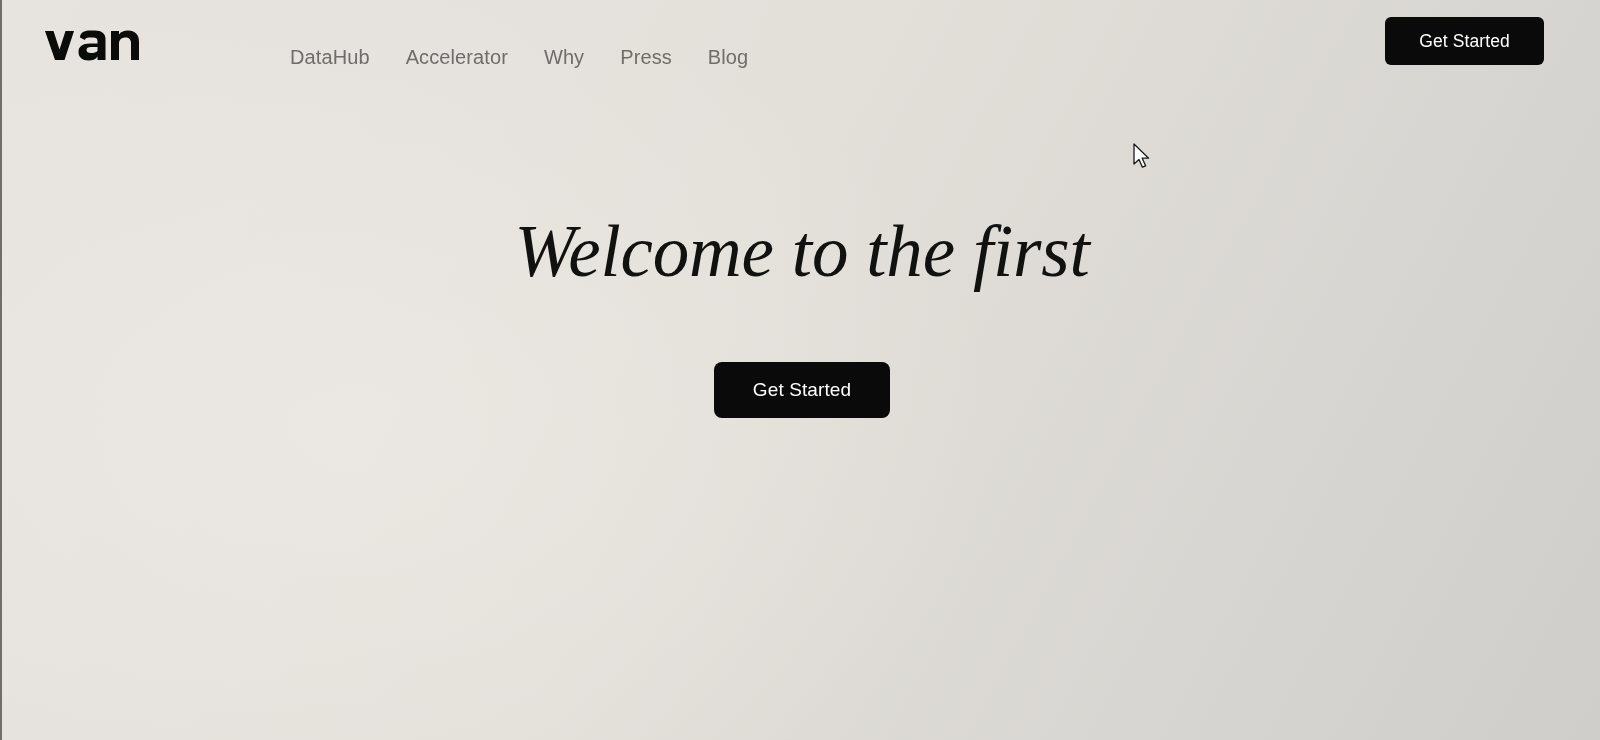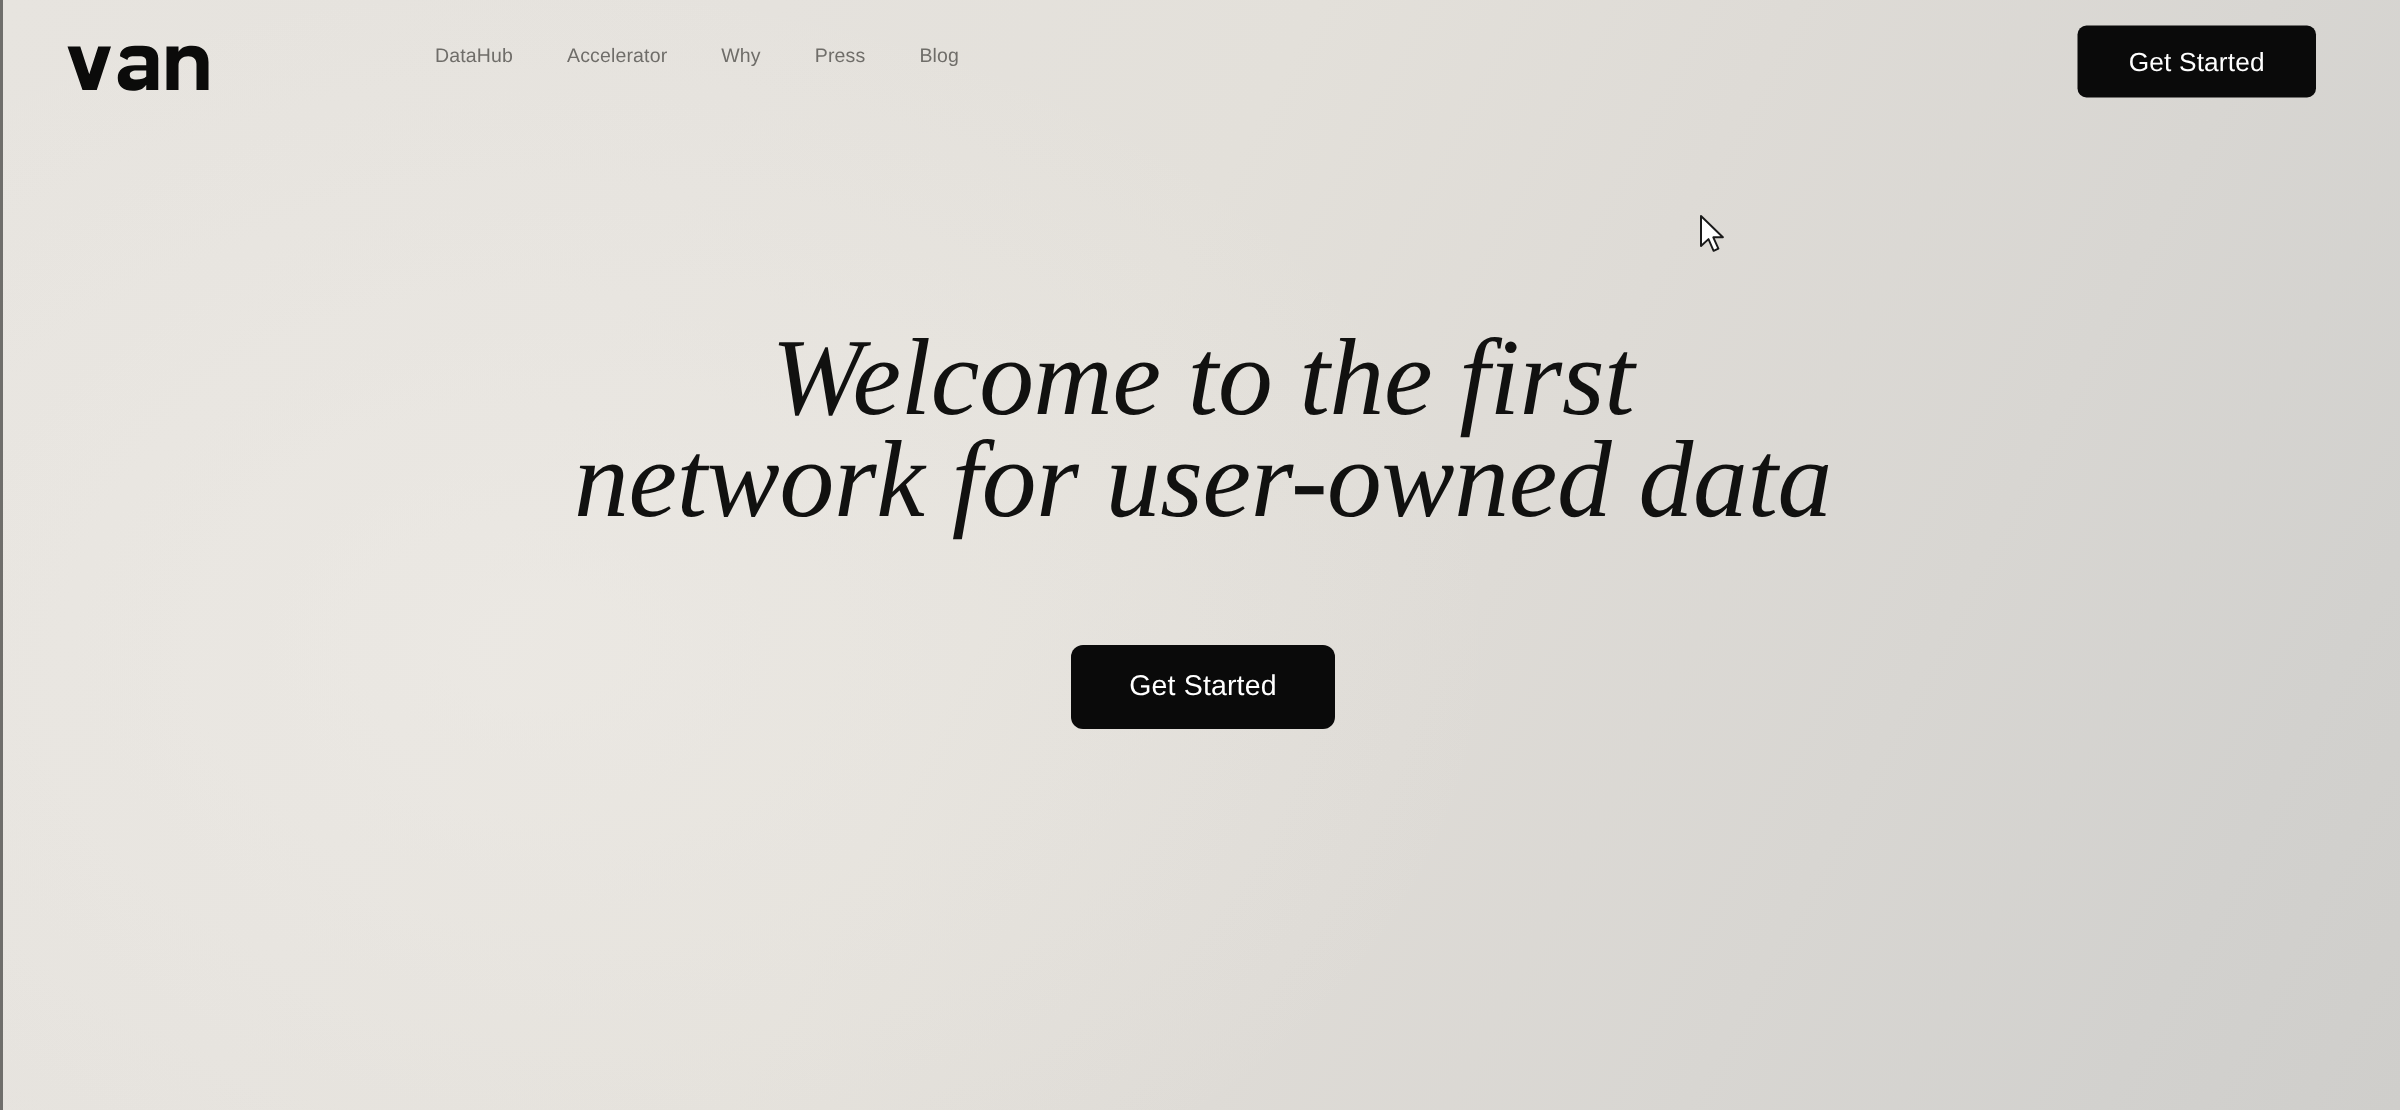--- a/index.html
+++ b/index.html
@@ -72,27 +72,28 @@
     position: absolute;
     left: 288px;
     top: 29px;
     display: flex;
     align-items: center;
     gap: 36px;
   }
 
   .nav-link {
     font-family: "Liberation Sans", sans-serif;
-    font-size: 13px;
+    font-size: 20px;
     font-weight: 400;
     color: #6f6d69;
     letter-spacing: 0.1px;
     text-decoration: none;
     white-space: nowrap;
     cursor: pointer;
+    margin-top: 17px;
   }
 
   .header-cta {
     position: absolute;
     left: 1383px;
     top: 17px;
     width: 159px;
     height: 48px;
     background: #0a0a0a;
     color: #ffffff;
@@ -195,21 +196,20 @@
       <a class="nav-link" href="#">Press</a>
       <a class="nav-link" href="#">Blog</a>
     </nav>
 
     <button class="header-cta">Get Started</button>
   </header>
 
   <section class="hero">
     <h1 class="hero-title">
       <span class="line">Welcome to the first</span>
-      <span class="line">network for user-owned data</span>
     </h1>
 
     <button class="hero-cta">Get Started</button>
   </section>
 
   <div class="cursor">
     <svg width="20" height="28" viewBox="0 0 20 28">
       <path d="M2 1 L2 21 L7 16.4 L10.4 24.2 L13.6 22.8 L10.2 15.2 L16.6 15.2 Z" fill="#ffffff" stroke="#1a1a1a" stroke-width="1.3" stroke-linejoin="round"></path>
     </svg>
   </div>

